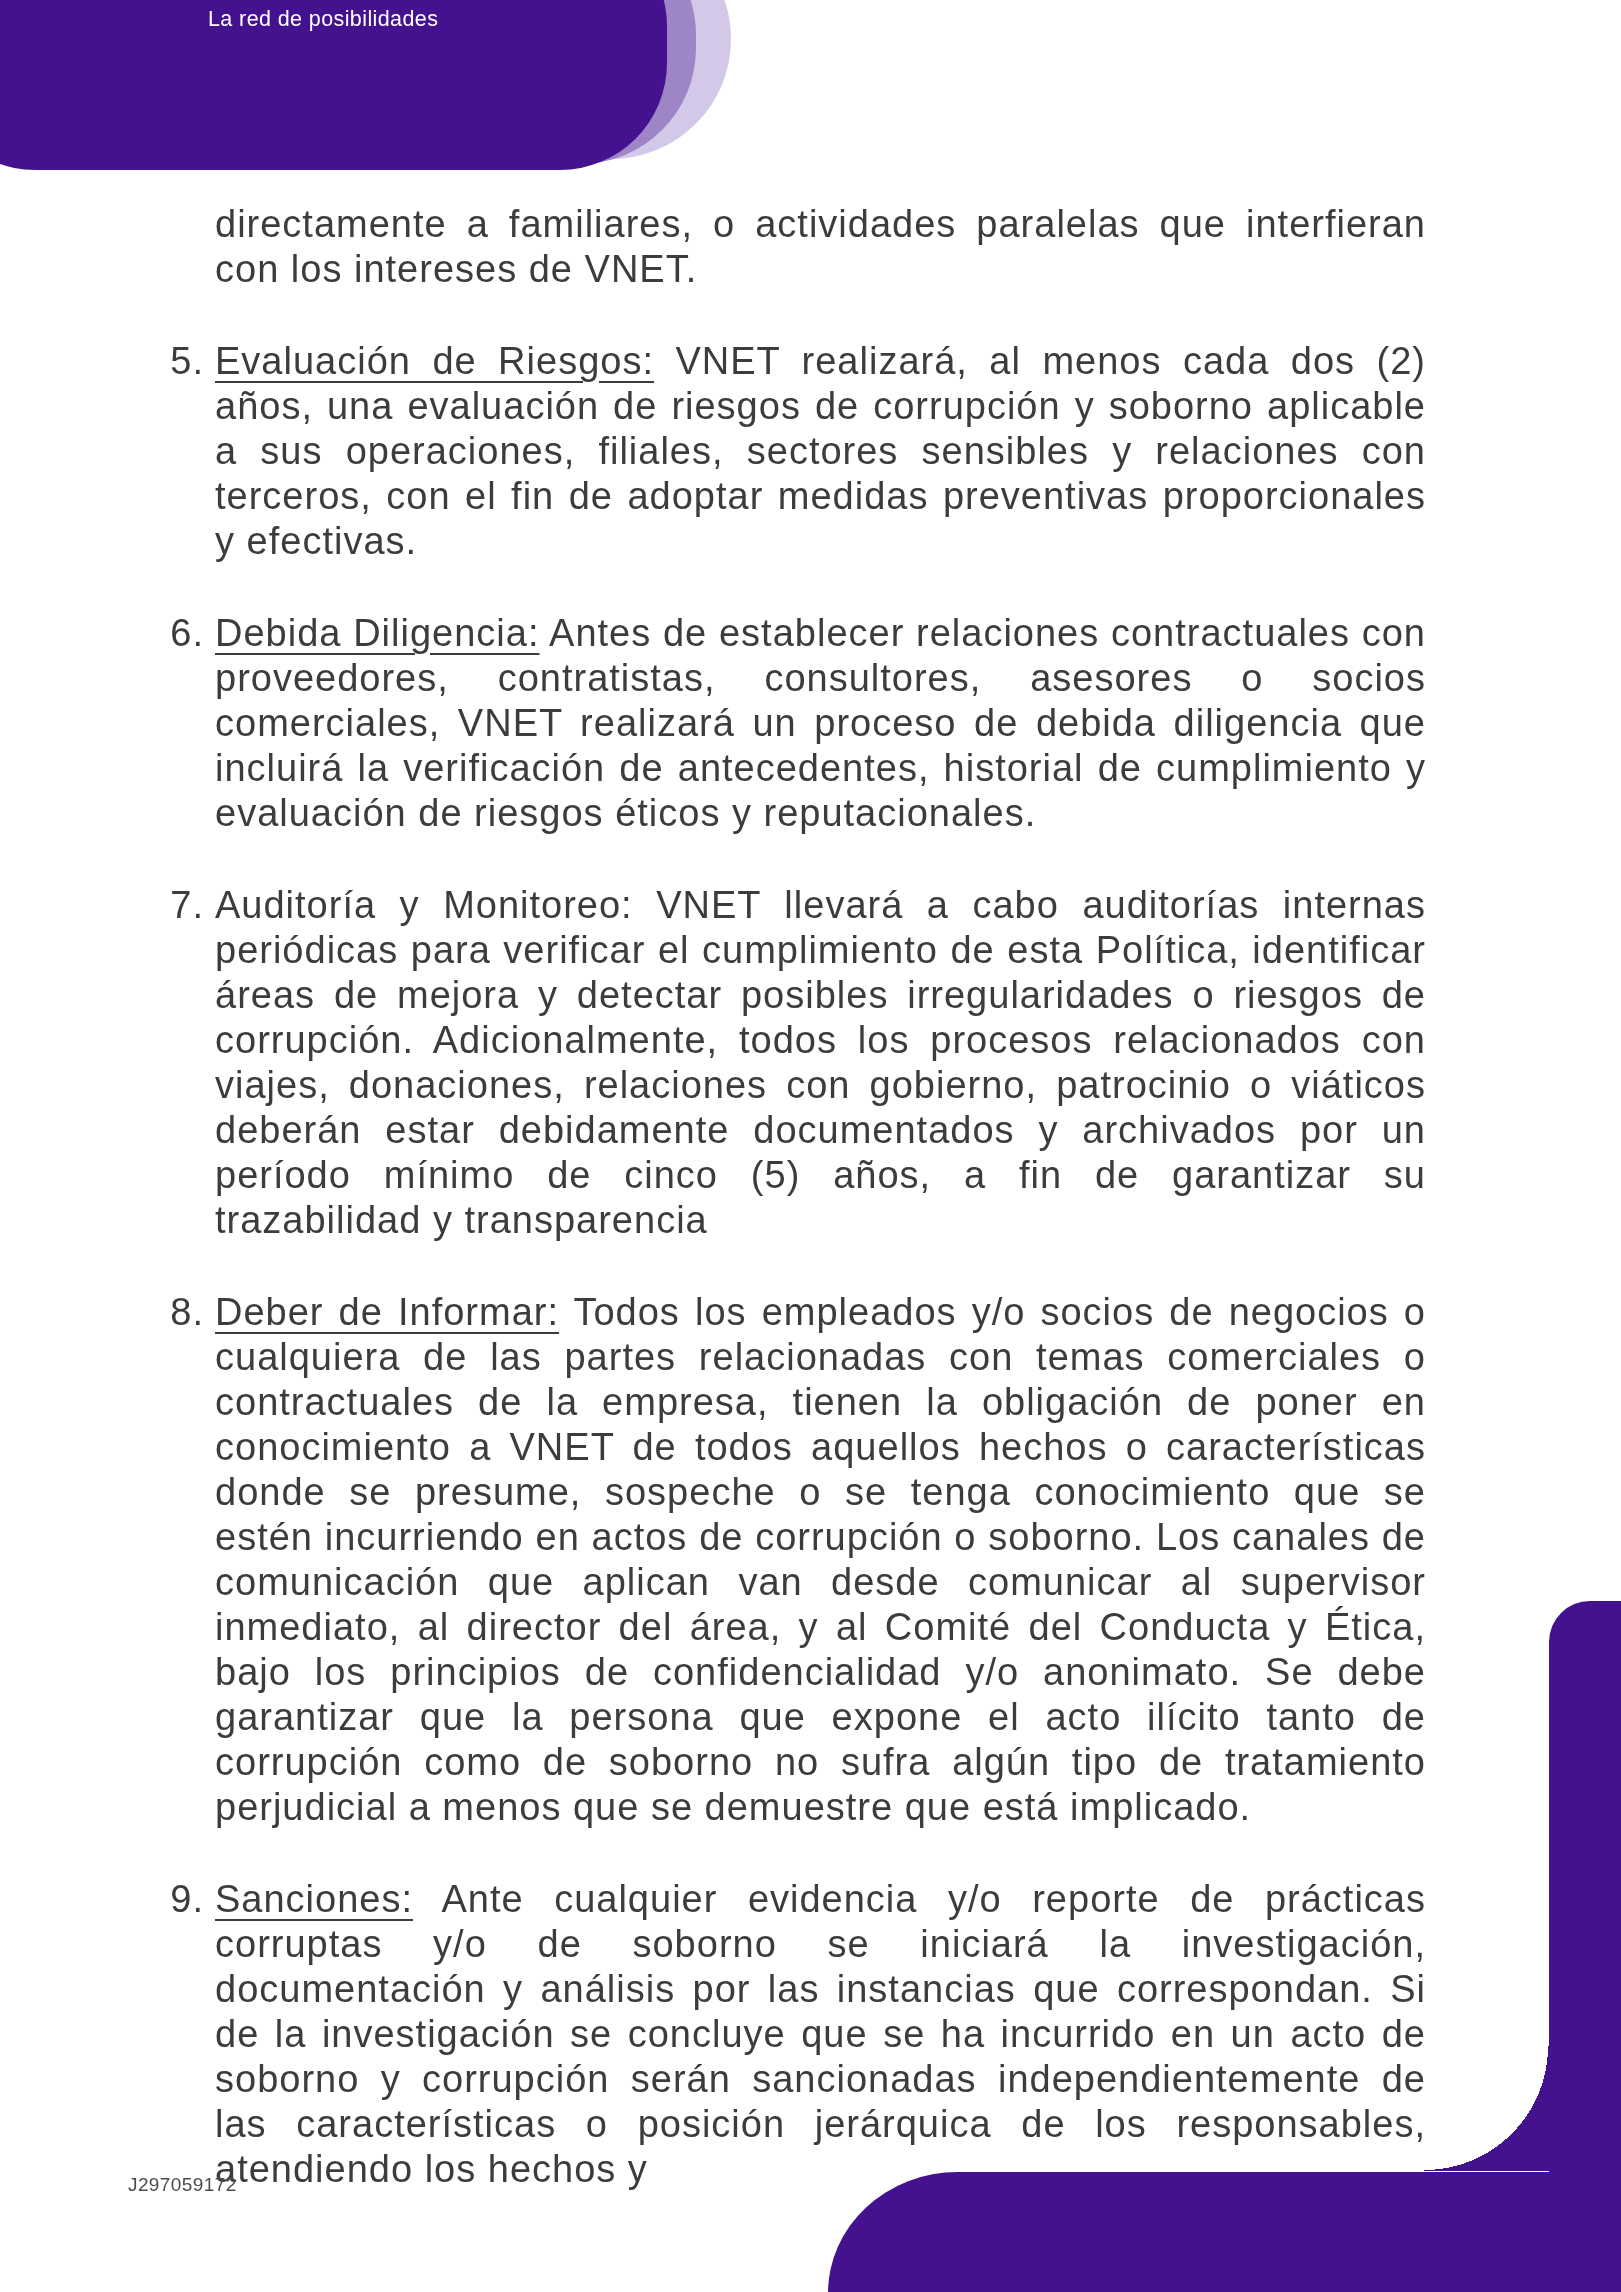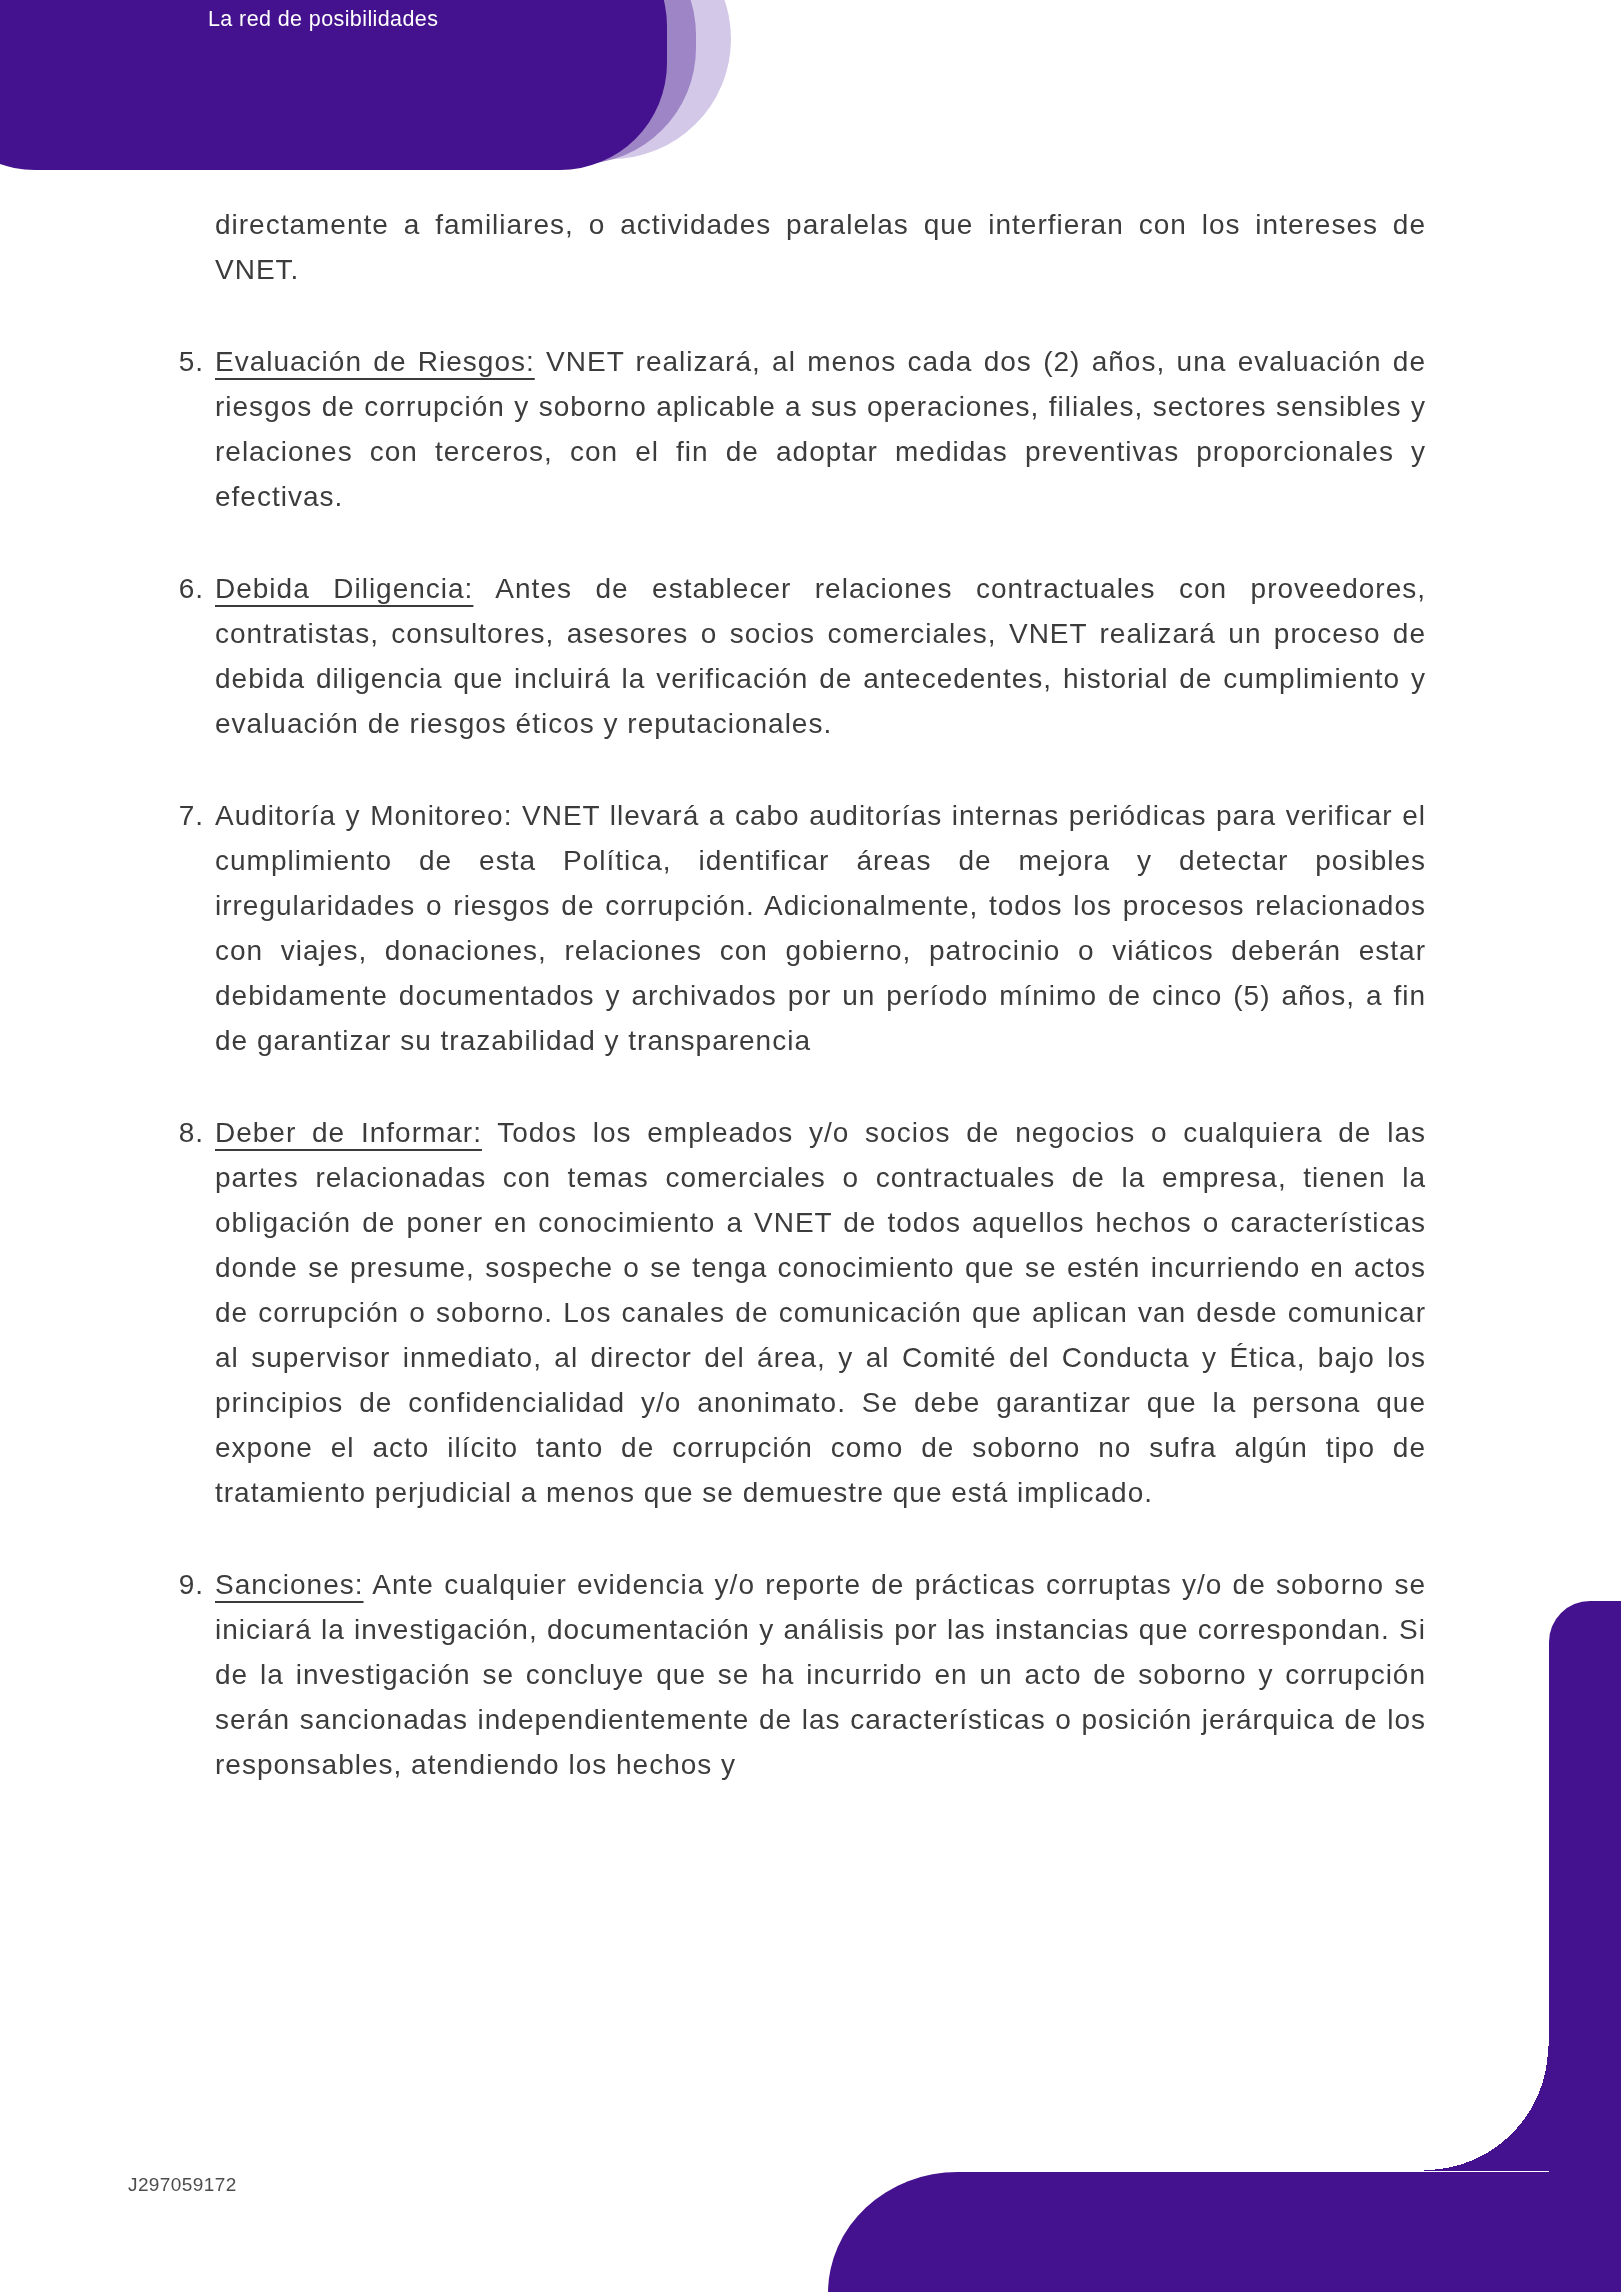--- a/index.html
+++ b/index.html
@@ -20,21 +20,21 @@
   .wordmark .lt{display:block;transform:translateY(7.2px);}
   .e-circle{position:relative;display:block;width:57px;height:57px;margin:0 3.6px 9px 5.4px;
             border-radius:50%;background:#c02ee6;}
   .e-circle .smile{position:absolute;left:12%;top:40%;width:62%;height:15%;
                    background:#ffffff;border-radius:9px;transform:rotate(10deg);}
   .e-circle .eye{position:absolute;right:18%;top:16%;width:8px;height:8px;background:#ffffff;border-radius:1.8px;}
   .tagline{font-size:21.5px;letter-spacing:0.4px;font-weight:400;color:#ffffff;white-space:nowrap;}
 
   
   .content{position:absolute;left:215px;top:202px;width:1211px;
-           font-size:28px;line-height:45px;letter-spacing:1px;color:#3c3c3c;
+           font-size:38px;line-height:45px;letter-spacing:1px;color:#3c3c3c;
            text-align:justify;}
   .para{margin:0;}
   .policy-item{position:relative;margin-top:47px;}
   .item-number{position:absolute;left:-50px;top:0;width:39px;text-align:right;}
   .item-title.underlined{text-decoration:underline;text-underline-offset:7.2px;text-decoration-thickness:1.8px;}
 
   
   .reg-number{position:absolute;left:128px;top:2174px;font-size:19px;color:#4c4c4c;letter-spacing:0.4px;}
 
   

